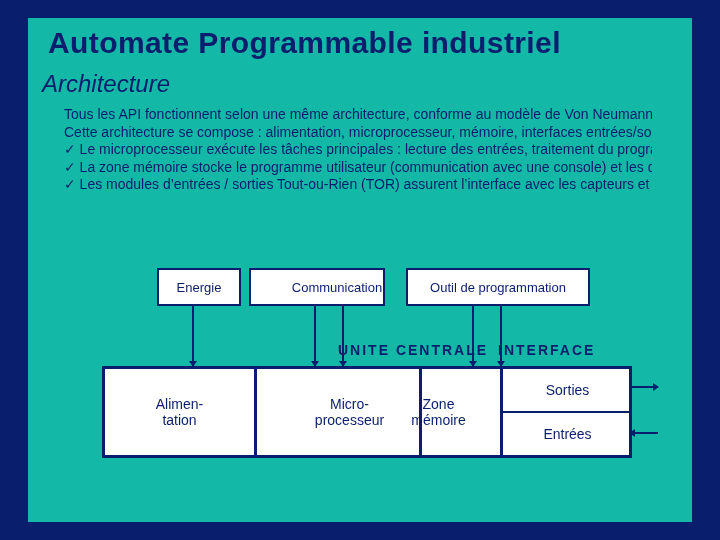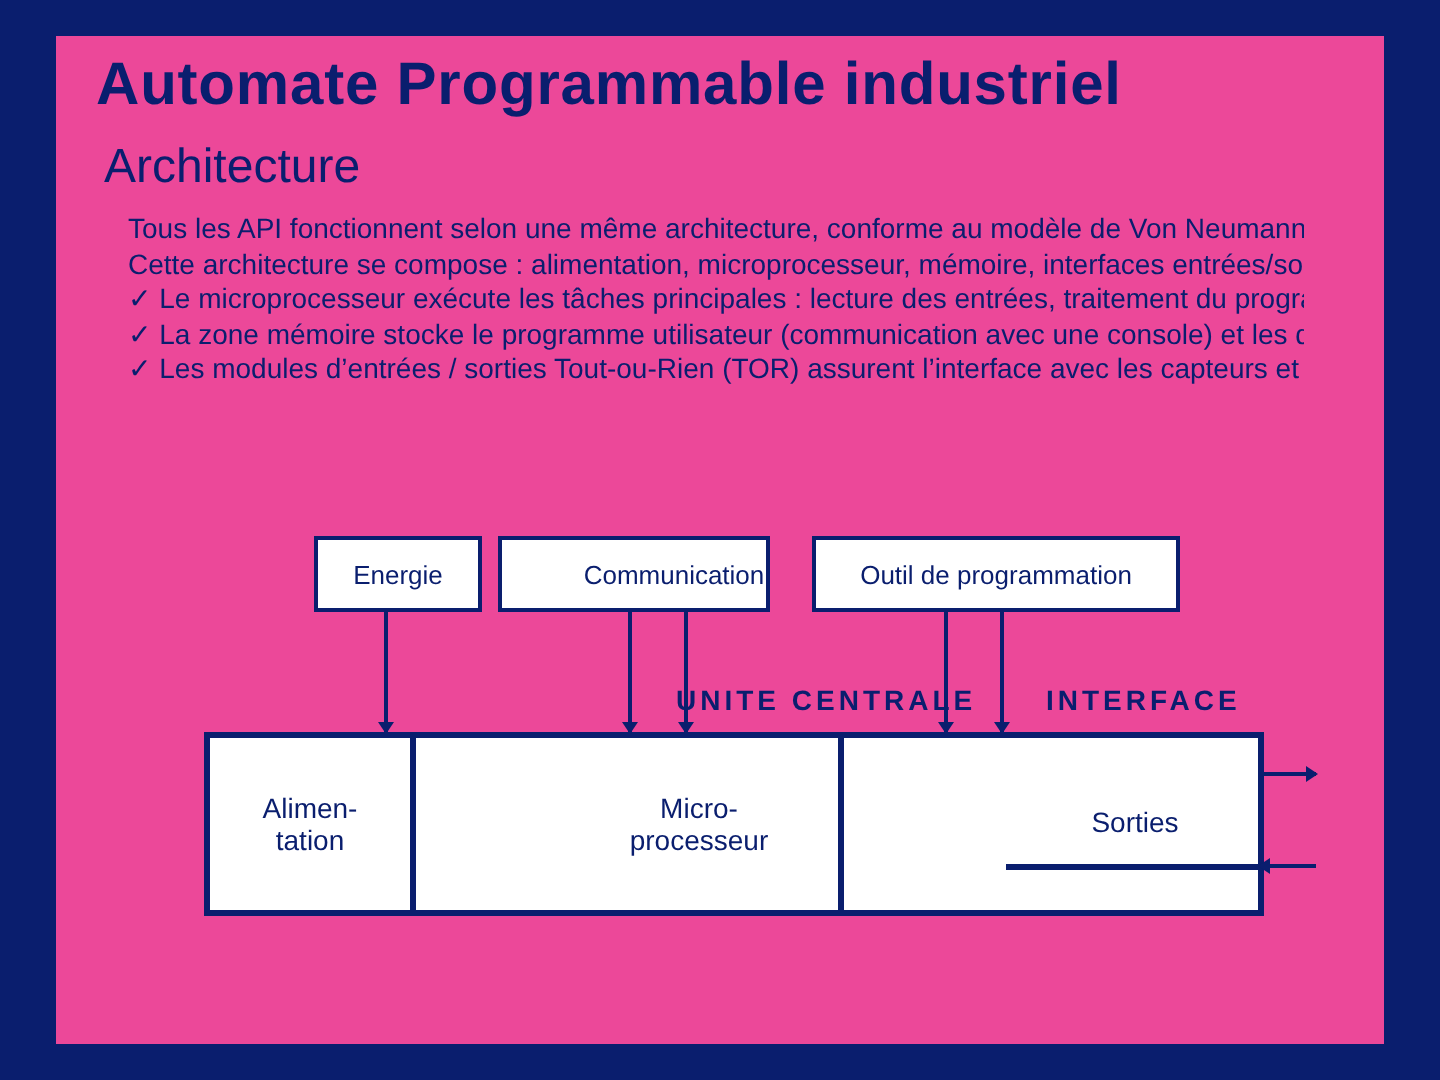--- a/index.html
+++ b/index.html
@@ -7,33 +7,34 @@
     width:720px;height:540px;
     background:#0a1e6e;
     font-family:"Segoe UI",Tahoma,Verdana,sans-serif;
     color:#000;
     overflow:hidden;
   }
   .frame{
     position:absolute;
     left:28px;top:18px;
     width:664px;height:504px;
-    background:#ec4899;
+    background:#14b8a6;
   }
   .title{
     font-size:30px;
     font-weight:700;
     color:#0a1e6e;
     padding:8px 20px 0 20px;
     letter-spacing:.4px;
   }
   .subtitle{
     font-size:24px;
     color:#0a1e6e;
-    padding:10px 20px 4px 24px;
+    padding:10px 20px 4px 14px;
+    font-style:italic;
   }
   .paragraph{
     font-size:14px;
     line-height:1.25;
     color:#0a1e6e;
     padding:4px 40px 0 36px;
   }
   .para-line{white-space:nowrap;overflow:hidden;}
   .diagram{
     position:absolute;
@@ -51,34 +52,34 @@
   }
   .b-energie{left:55px;width:84px;}
   .b-comm{left:147px;width:136px;padding-left:40px;}
   .b-prog{left:304px;width:184px;}
   
   .cstrip{
     position:absolute;top:74px;left:0;width:530px;height:22px;
     font-weight:700;letter-spacing:2px;font-size:14px;color:#0a1e6e;
   }
   .cstrip .uc{position:absolute;left:236px;}
-  .cstrip .intf{position:absolute;left:421px;}
+  .cstrip .intf{position:absolute;left:396px;}
   
   .bigblock{
     position:absolute;left:0;top:98px;width:530px;height:92px;
     border:3px solid #0a1e6e;background:#fff;box-sizing:border-box;
   }
   .cell{
     position:absolute;top:0;height:100%;
     border-right:3px solid #0a1e6e;
     display:flex;align-items:center;justify-content:center;
     text-align:center;font-size:14px;color:#0a1e6e;
     box-sizing:border-box;
   }
-  .c-alim{left:0;width:103px;}
+  .c-alim{left:0;width:152px;}
   .c-micro{left:130px;width:142px;margin-left:45px;}
   .c-mem{left:272px;width:126px;}
   .c-io{left:398px;width:129px;border-right:none;flex-direction:column;}
   .c-io .half{height:50%;display:flex;align-items:center;justify-content:center;}
   .c-io .sep{width:100%;height:3px;background:#0a1e6e;}
   
   .arrow{
     position:absolute;width:2px;background:#0a1e6e;
   }
   .arrow:before{
@@ -130,23 +131,25 @@
     <div class="arrow a5"></div>
 
     <div class="cstrip">
       <span class="uc">UNITE CENTRALE</span>
       <span class="intf">INTERFACE</span>
     </div>
 
     <div class="bigblock">
       <div class="cell c-alim">Alimen-<br>tation</div>
       <div class="cell c-micro">Micro-<br>processeur</div>
+      <div class="cell c-mem">Zone<br>mémoire</div>
       <div class="cell c-io">
         <div class="half">Sorties</div>
         <div class="sep"></div>
+        <div class="half">Entrées</div>
       </div>
     </div>
 
     <div class="hwrap">
       <div class="harrow hs"></div>
       <div class="harrow harrowL he"></div>
     </div>
   </div>
 </div>
 

